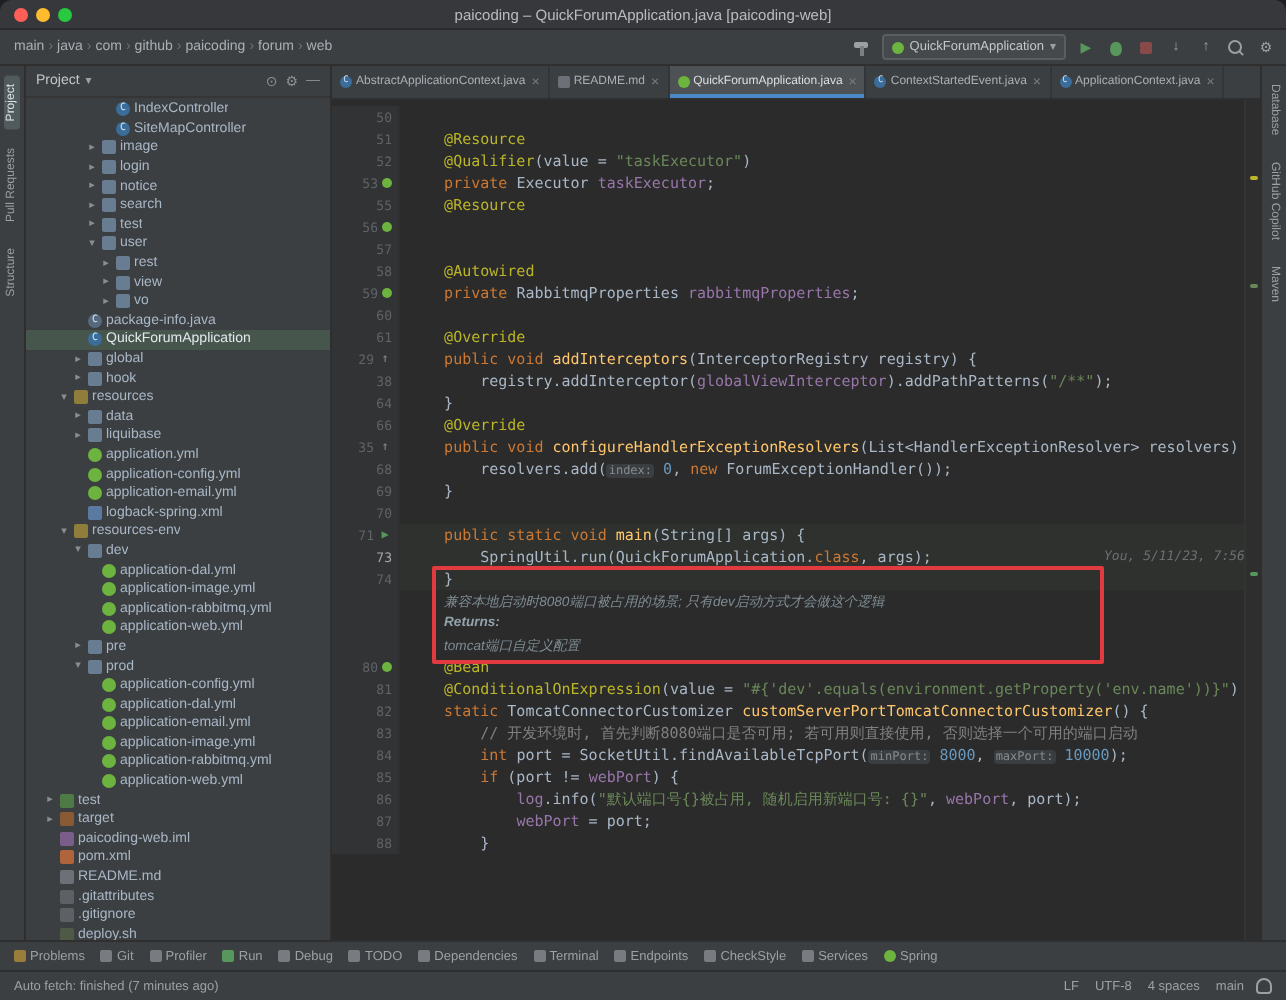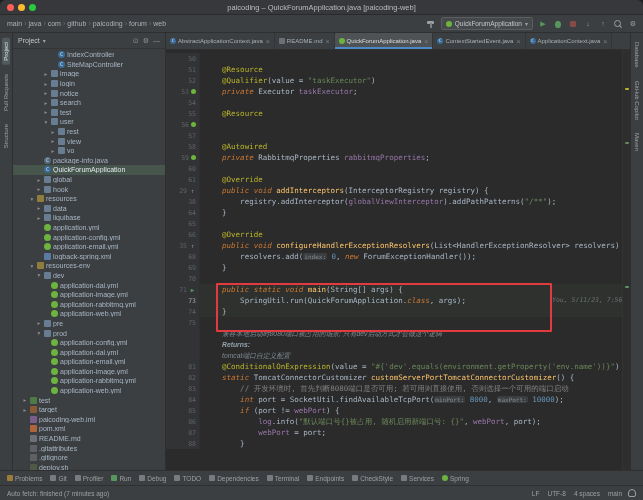--- a/index.html
+++ b/index.html
@@ -83,21 +83,21 @@
   .crow.caret{background:#323232;}
   .crow.inbox{background:rgba(90,130,90,0.08);}
   .gut{width:34px;flex:none;height:100%;background:#313335;display:flex;justify-content:flex-end;align-items:center;gap:2px;padding-right:3px;box-sizing:border-box;border-right:1px solid #2f2f2f;}
   .lnum{color:#606366;font-size:6.5px;}
   .crow.caret .lnum{color:#a4a6a8;}
   .gic{width:7px;flex:none;text-align:center;}
   .gic-run{color:#57965c;font-size:6px;}
   .gic-override{color:#8a8e92;font-size:6px;}
   .gic-bean{width:5px;height:5px;border-radius:50%;background:#6db33f;}
   .codetext{white-space:pre;padding-left:4px;color:#a9b7c6;}
-  .sg-kw{color:#cc7832;font-style:italic;}
+  .sg-kw{color:#cc7832;}
   .sg-ann{color:#bbb529;}
   .sg-str{color:#6a8759;}
   .sg-com{color:#808080;}
   .sg-field{color:#9876aa;}
   .sg-num{color:#6897bb;}
   .sg-method{color:#ffc66b;}
   .sg-plain{color:#a9b7c6;}
   .sg-hint{background:#3b3e40;color:#878b8f;border-radius:2px;padding:0 1px;font-size:6px;}
   .sg-blame{position:absolute;left:386px;color:#6b6f73;font-style:italic;font-size:6.5px;white-space:nowrap;}
   .docrow .codetext{font-family:"Liberation Sans","DejaVu Sans",sans-serif;font-style:italic;font-size:6.8px;color:#7e8c93;padding-left:22px;}
@@ -463,26 +463,20 @@
             </div>
             <div class="crow">
               <span class="gut">
                 <span class="lnum">53</span>
                 <span class="gic gic-bean"></span>
               </span>
               <span class="codetext"><span class="sg-kw">    private </span><span class="sg-plain">Executor </span><span class="sg-field">taskExecutor</span><span class="sg-plain">;</span></span>
             </div>
             <div class="crow">
               <span class="gut">
-                <span class="lnum">54</span>
-              </span>
-              <span class="codetext"></span>
-            </div>
-            <div class="crow">
-              <span class="gut">
                 <span class="lnum">55</span>
               </span>
               <span class="codetext"><span class="sg-ann">    @Resource</span></span>
             </div>
             <div class="crow">
               <span class="gut">
                 <span class="lnum">56</span>
                 <span class="gic gic-bean"></span>
               </span>
             </div>
@@ -531,26 +525,20 @@
               <span class="codetext"><span class="sg-plain">        registry.addInterceptor(</span><span class="sg-field">globalViewInterceptor</span><span class="sg-plain">).addPathPatterns(</span><span class="sg-str">"/**"</span><span class="sg-plain">);</span></span>
             </div>
             <div class="crow">
               <span class="gut">
                 <span class="lnum">64</span>
               </span>
               <span class="codetext"><span class="sg-plain">    }</span></span>
             </div>
             <div class="crow">
               <span class="gut">
-                <span class="lnum">65</span>
-              </span>
-              <span class="codetext"></span>
-            </div>
-            <div class="crow">
-              <span class="gut">
                 <span class="lnum">66</span>
               </span>
               <span class="codetext"><span class="sg-ann">    @Override</span></span>
             </div>
             <div class="crow">
               <span class="gut">
                 <span class="lnum">35</span>
                 <span class="gic gic-override">↑</span>
               </span>
               <span class="codetext"><span class="sg-kw">    public void </span><span class="sg-method">configureHandlerExceptionResolvers</span><span class="sg-plain">(List&lt;HandlerExceptionResolver&gt; resolvers) {</span></span>
@@ -585,43 +573,44 @@
                 <span class="lnum">73</span>
               </span>
               <span class="codetext"><span class="sg-plain">        SpringUtil.run(QuickForumApplication.</span><span class="sg-kw">class</span><span class="sg-plain">, args);</span><span class="sg-blame">You, 5/11/23, 7:56 PM</span></span>
             </div>
             <div class="crow inbox">
               <span class="gut">
                 <span class="lnum">74</span>
               </span>
               <span class="codetext"><span class="sg-plain">    }</span></span>
             </div>
-            <div class="crow">
-              <span class="gut">
-                <span class="lnum">75</span>
-              </span>
-              <span class="codetext"></span>
-            </div>
             <div class="crow docrow">
               <span class="gut">
                 <span class="lnum"></span>
               </span>
               <span class="codetext"><span class="sg-doc">兼容本地启动时8080端口被占用的场景; 只有dev启动方式才会做这个逻辑</span></span>
             </div>
             <div class="crow docrow">
               <span class="gut">
                 <span class="lnum"></span>
               </span>
               <span class="codetext"><span class="sg-docb">Returns:</span></span>
             </div>
             <div class="crow docrow">
               <span class="gut">
                 <span class="lnum"></span>
               </span>
               <span class="codetext"><span class="sg-doc">tomcat端口自定义配置</span></span>
+            </div>
+            <div class="crow">
+              <span class="gut">
+                <span class="lnum">80</span>
+                <span class="gic gic-bean"></span>
+              </span>
+              <span class="codetext"><span class="sg-ann">    @Bean</span></span>
             </div>
             <div class="crow">
               <span class="gut">
                 <span class="lnum">81</span>
               </span>
               <span class="codetext"><span class="sg-ann">    @ConditionalOnExpression</span><span class="sg-plain">(value = </span><span class="sg-str">"#{'dev'.equals(environment.getProperty('env.name'))}"</span><span class="sg-plain">)</span></span>
             </div>
             <div class="crow">
               <span class="gut">
                 <span class="lnum">82</span>

